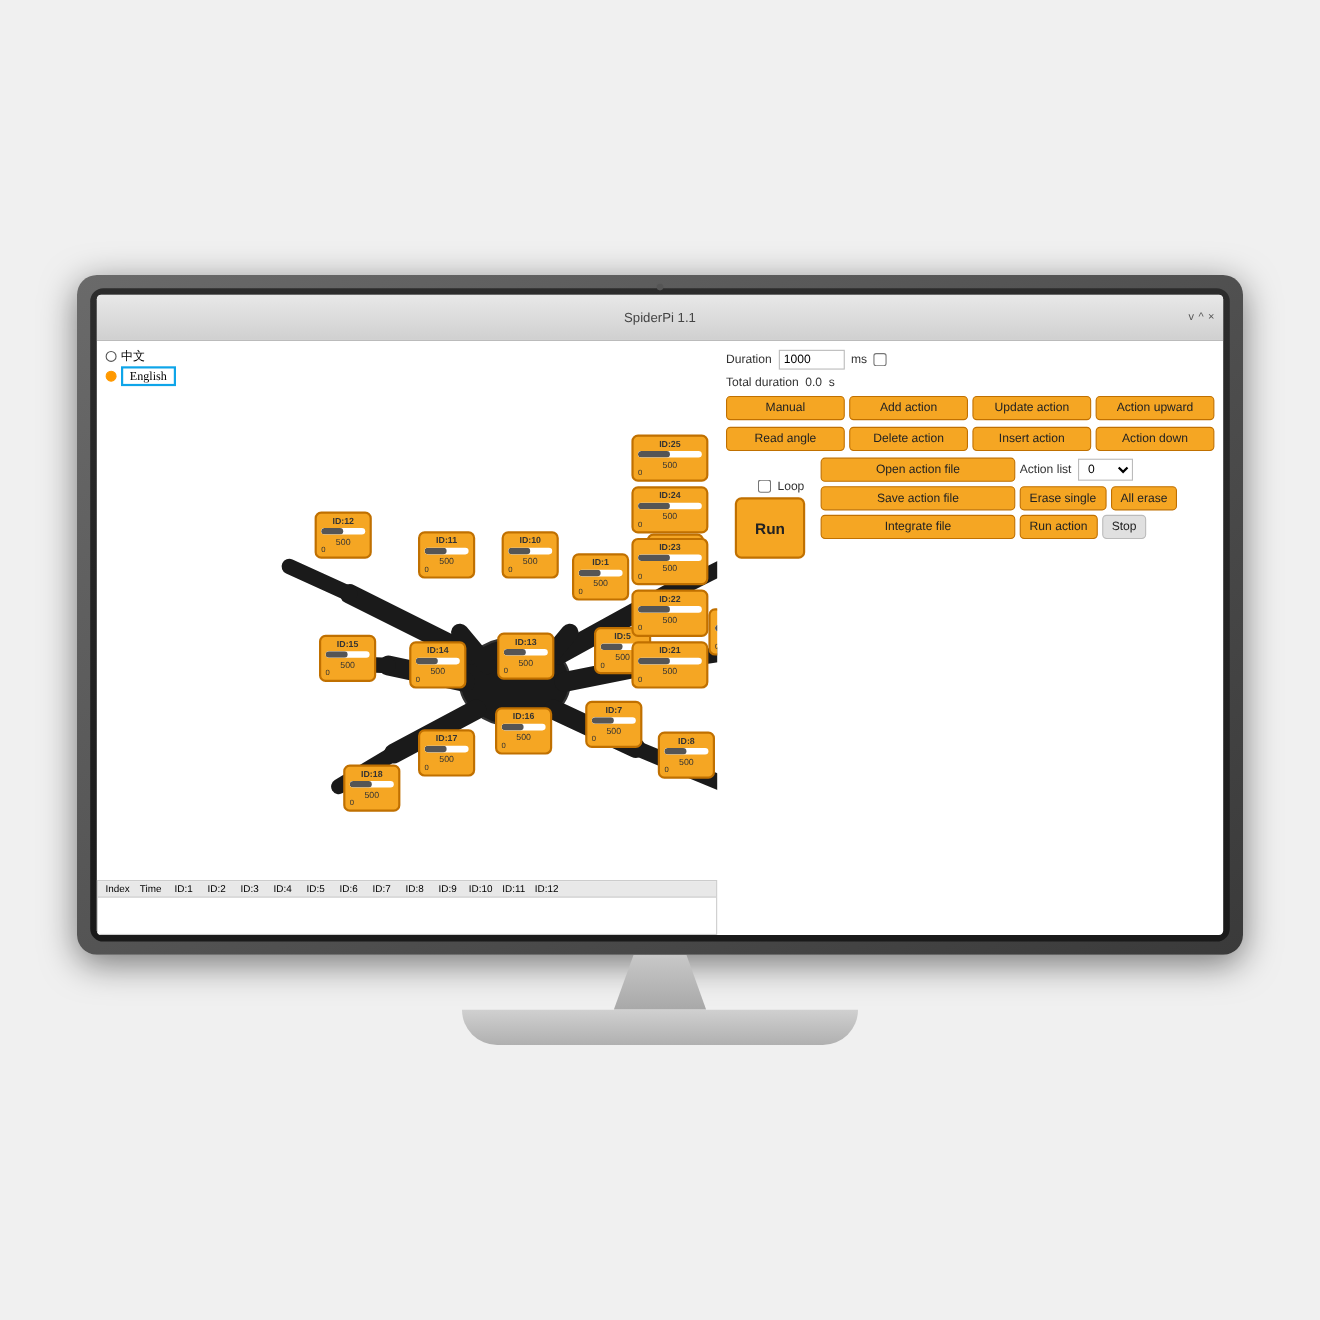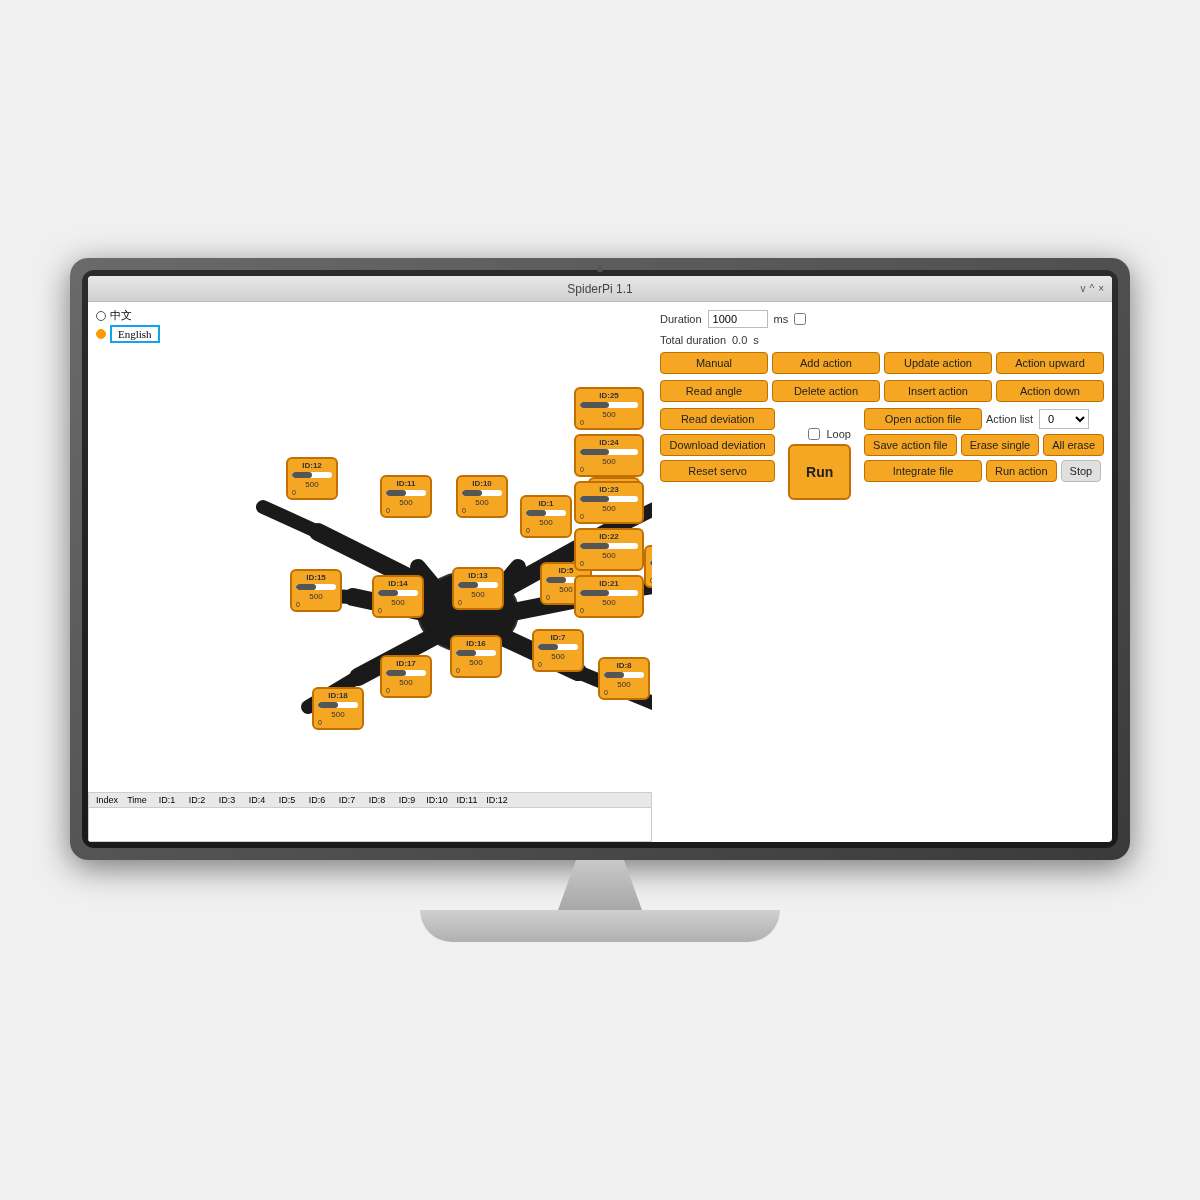--- a/index.html
+++ b/index.html
@@ -38,21 +38,21 @@
     .monitor-screen {
       background: #fff;
       border-radius: 4px;
       overflow: hidden;
       position: relative;
     }
 
     
     .title-bar {
       background: linear-gradient(180deg, #e8e8e8, #d0d0d0);
-      height: 26px;
+      height: 42px;
       display: flex;
       align-items: center;
       justify-content: center;
       border-bottom: 1px solid #bbb;
       position: relative;
     }
     .title-bar-title {
       font-size: 12px;
       color: #444;
     }
@@ -622,25 +622,20 @@
             </div>
             <div class="btn-grid-4">
               <button class="btn-orange">Read angle</button>
               <button class="btn-orange">Delete action</button>
               <button class="btn-orange">Insert action</button>
               <button class="btn-orange">Action down</button>
             </div>
 
             <div class="bottom-controls">
 
-              <div class="left-action-col">
-                <button class="btn-orange">Read deviation</button>
-                <button class="btn-orange">Download deviation</button>
-                <button class="btn-orange">Reset servo</button>
-              </div>
 
               <div class="center-run-col">
                 <div class="ctrl-row" style="justify-content:space-between;margin-left:20px;">
                   <input type="checkbox" class="ctrl-checkbox" style="">
                   <span class="ctrl-label">Loop</span>
                 </div>
                 <button class="btn-run">Run</button>
               </div>
 
               <div class="right-action-col">

